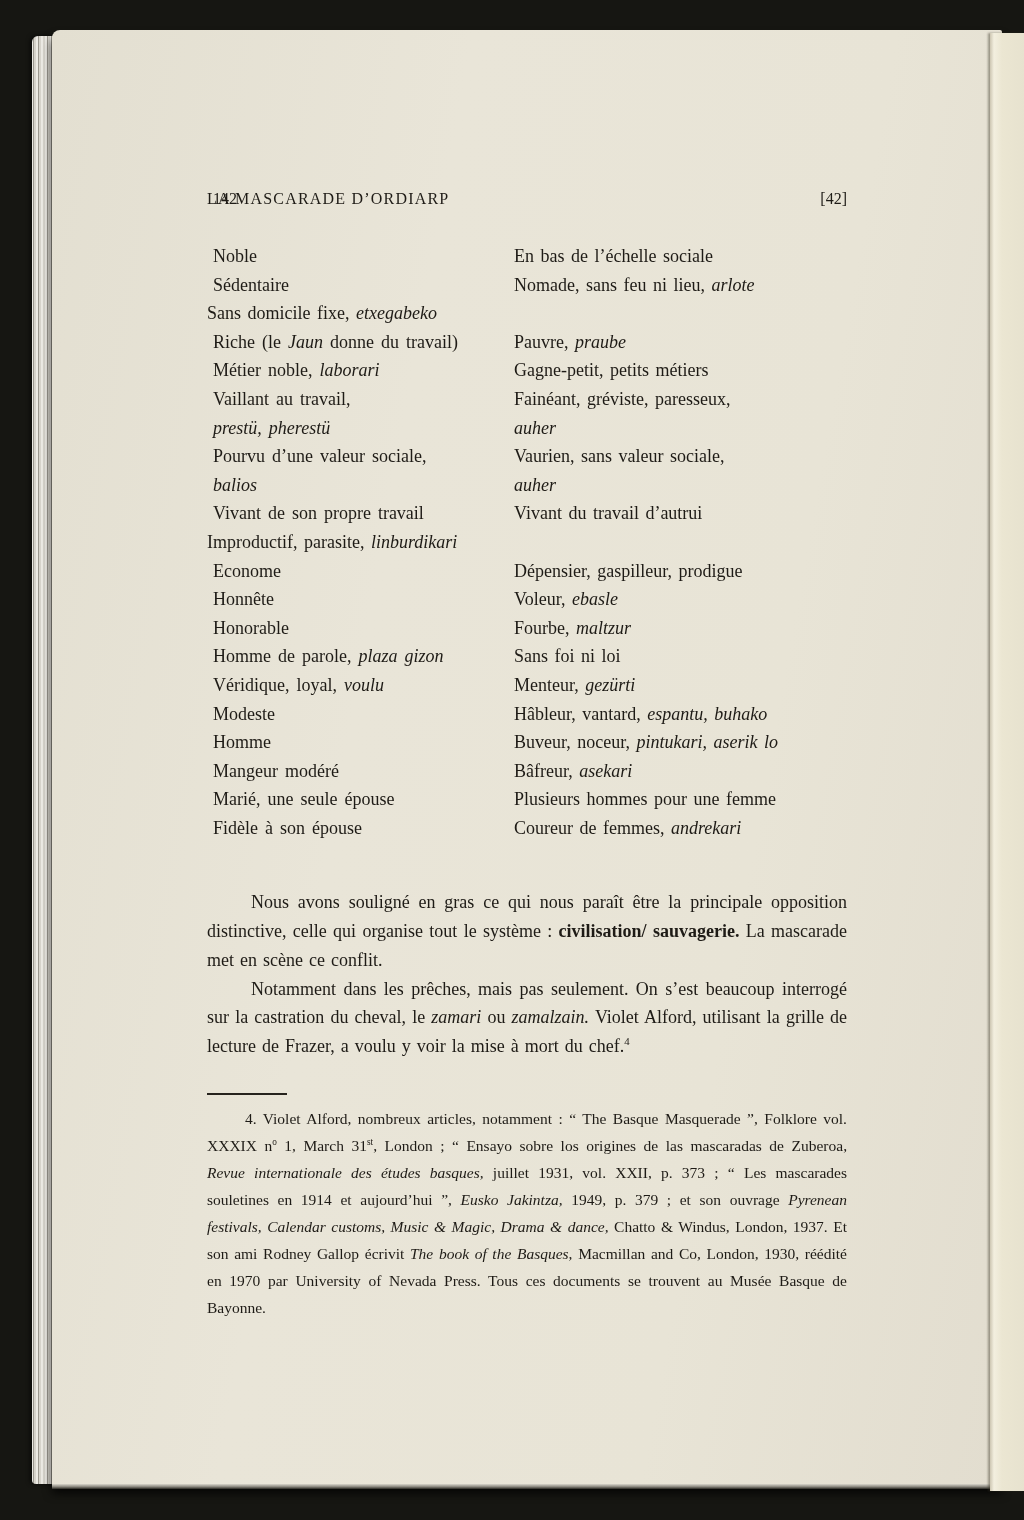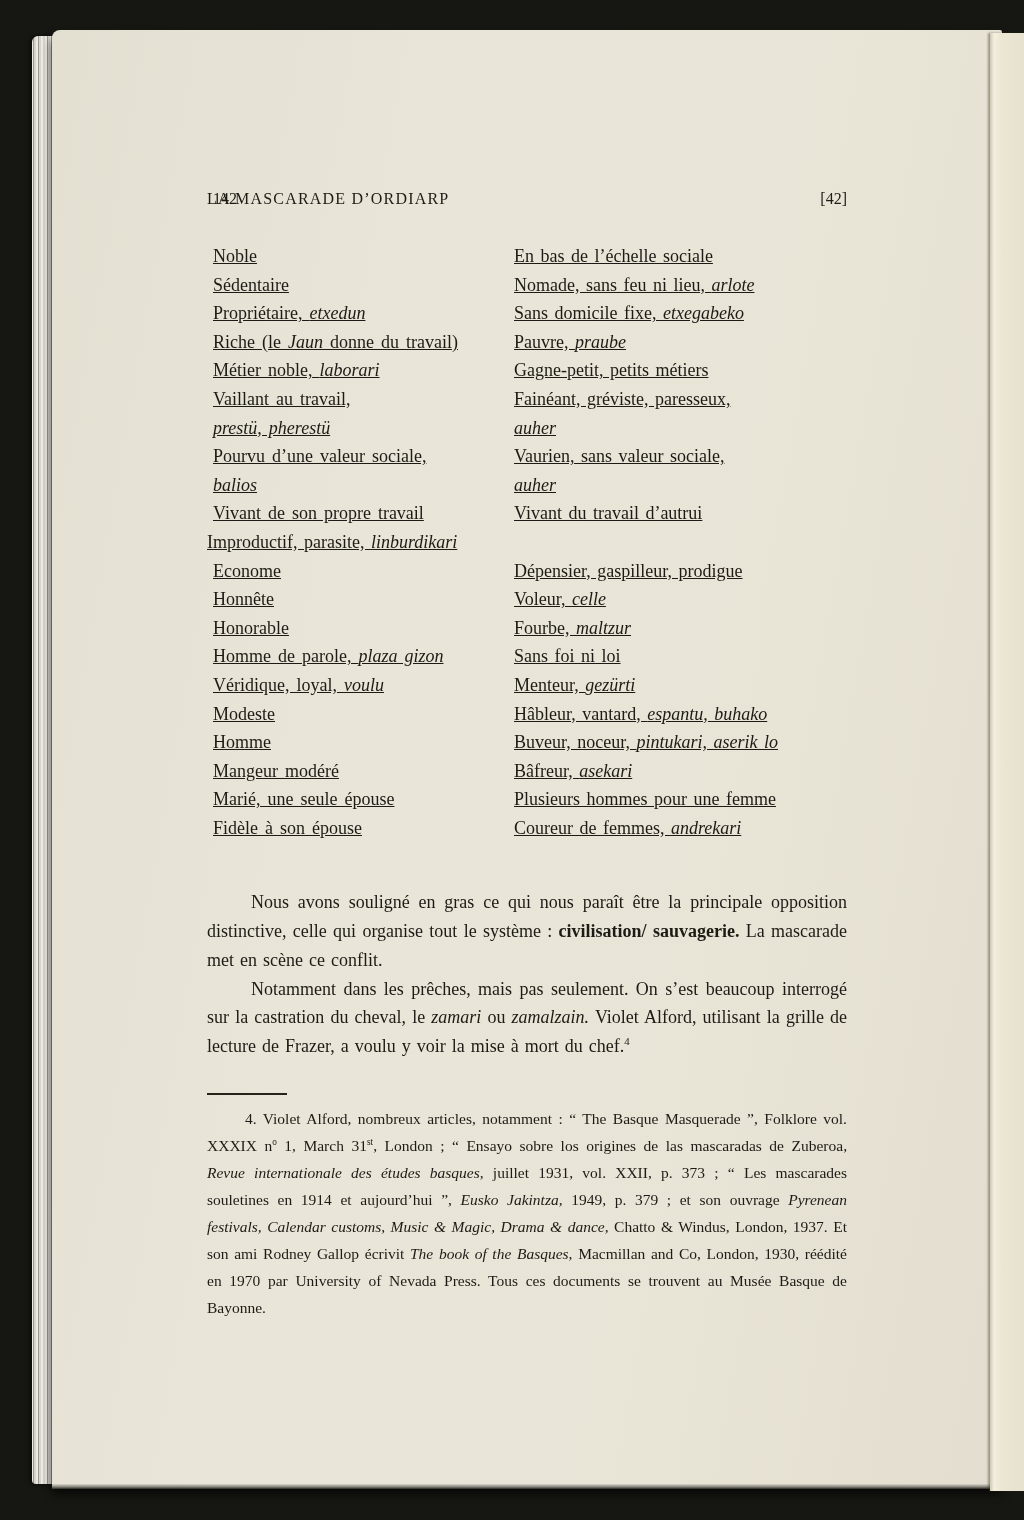--- a/index.html
+++ b/index.html
@@ -37,21 +37,21 @@
   }
   .page-header{
     position:relative;height:22px;margin-bottom:30px;
     font-size:16px;
   }
   .page-header .folio{position:absolute;left:6px;top:0;}
   .page-header .running-title{
     position:absolute;left:0;right:0;letter-spacing:1.2px;
   }
   .page-header .bracket{position:absolute;right:0;top:0;}
-  .opp-table{font-size:18px;line-height:28.6px;text-decoration:underline;}
+  .opp-table{font-size:18px;line-height:28.6px;}
   .row{display:flex;}
   .cell-left{width:307px;flex:0 0 307px;word-spacing:2.5px;padding-left:6px;box-sizing:border-box;}
   .cell-right{flex:1;word-spacing:2px;}
   .body-text{font-size:18px;line-height:28.7px;text-align:justify;}
   .body-text p{margin:0;text-indent:44px;word-spacing:1.5px;}
   .body-text p.first{margin-top:46px;}
   .it{font-style:italic;margin-top:18px;}
   .bd{font-weight:bold;}
   .sup{vertical-align:super;font-size:0.6em;line-height:0;}
   .footnote-rule{
@@ -86,21 +86,20 @@
     <div class="cell-left"><span>Noble</span></div>
     <div class="cell-right"><span>En bas de l’échelle sociale</span></div>
   </div>
 
   <div class="row">
     <div class="cell-left"><span>Sédentaire</span></div>
     <div class="cell-right"><span>Nomade, sans feu ni lieu, </span><span class="it">arlote</span></div>
   </div>
 
   <div class="row">
-    <div class="cell-left"><span>Propriétaire, </span><span class="it">etxedun</span></div>
     <div class="cell-right"><span>Sans domicile fixe, </span><span class="it">etxegabeko</span></div>
   </div>
 
   <div class="row">
     <div class="cell-left"><span>Riche (le </span><span class="it">Jaun</span><span> donne du travail)</span></div>
     <div class="cell-right"><span>Pauvre, </span><span class="it">praube</span></div>
   </div>
 
   <div class="row">
     <div class="cell-left"><span>Métier noble, </span><span class="it">laborari</span></div>
@@ -126,21 +125,21 @@
     <div class="cell-right"><span>Improductif, parasite, </span><span class="it">linburdikari</span></div>
   </div>
 
   <div class="row">
     <div class="cell-left"><span>Econome</span></div>
     <div class="cell-right"><span>Dépensier, gaspilleur, prodigue</span></div>
   </div>
 
   <div class="row">
     <div class="cell-left"><span>Honnête</span></div>
-    <div class="cell-right"><span>Voleur, </span><span class="it">celle</span></div>
+    <div class="cell-right"><span>Voleur, </span><span class="it">ebasle</span></div>
   </div>
 
   <div class="row">
     <div class="cell-left"><span>Honorable</span></div>
     <div class="cell-right"><span>Fourbe, </span><span class="it">maltzur</span></div>
   </div>
 
   <div class="row">
     <div class="cell-left"><span>Homme de parole, </span><span class="it">plaza gizon</span></div>
     <div class="cell-right"><span>Sans foi ni loi</span></div>

